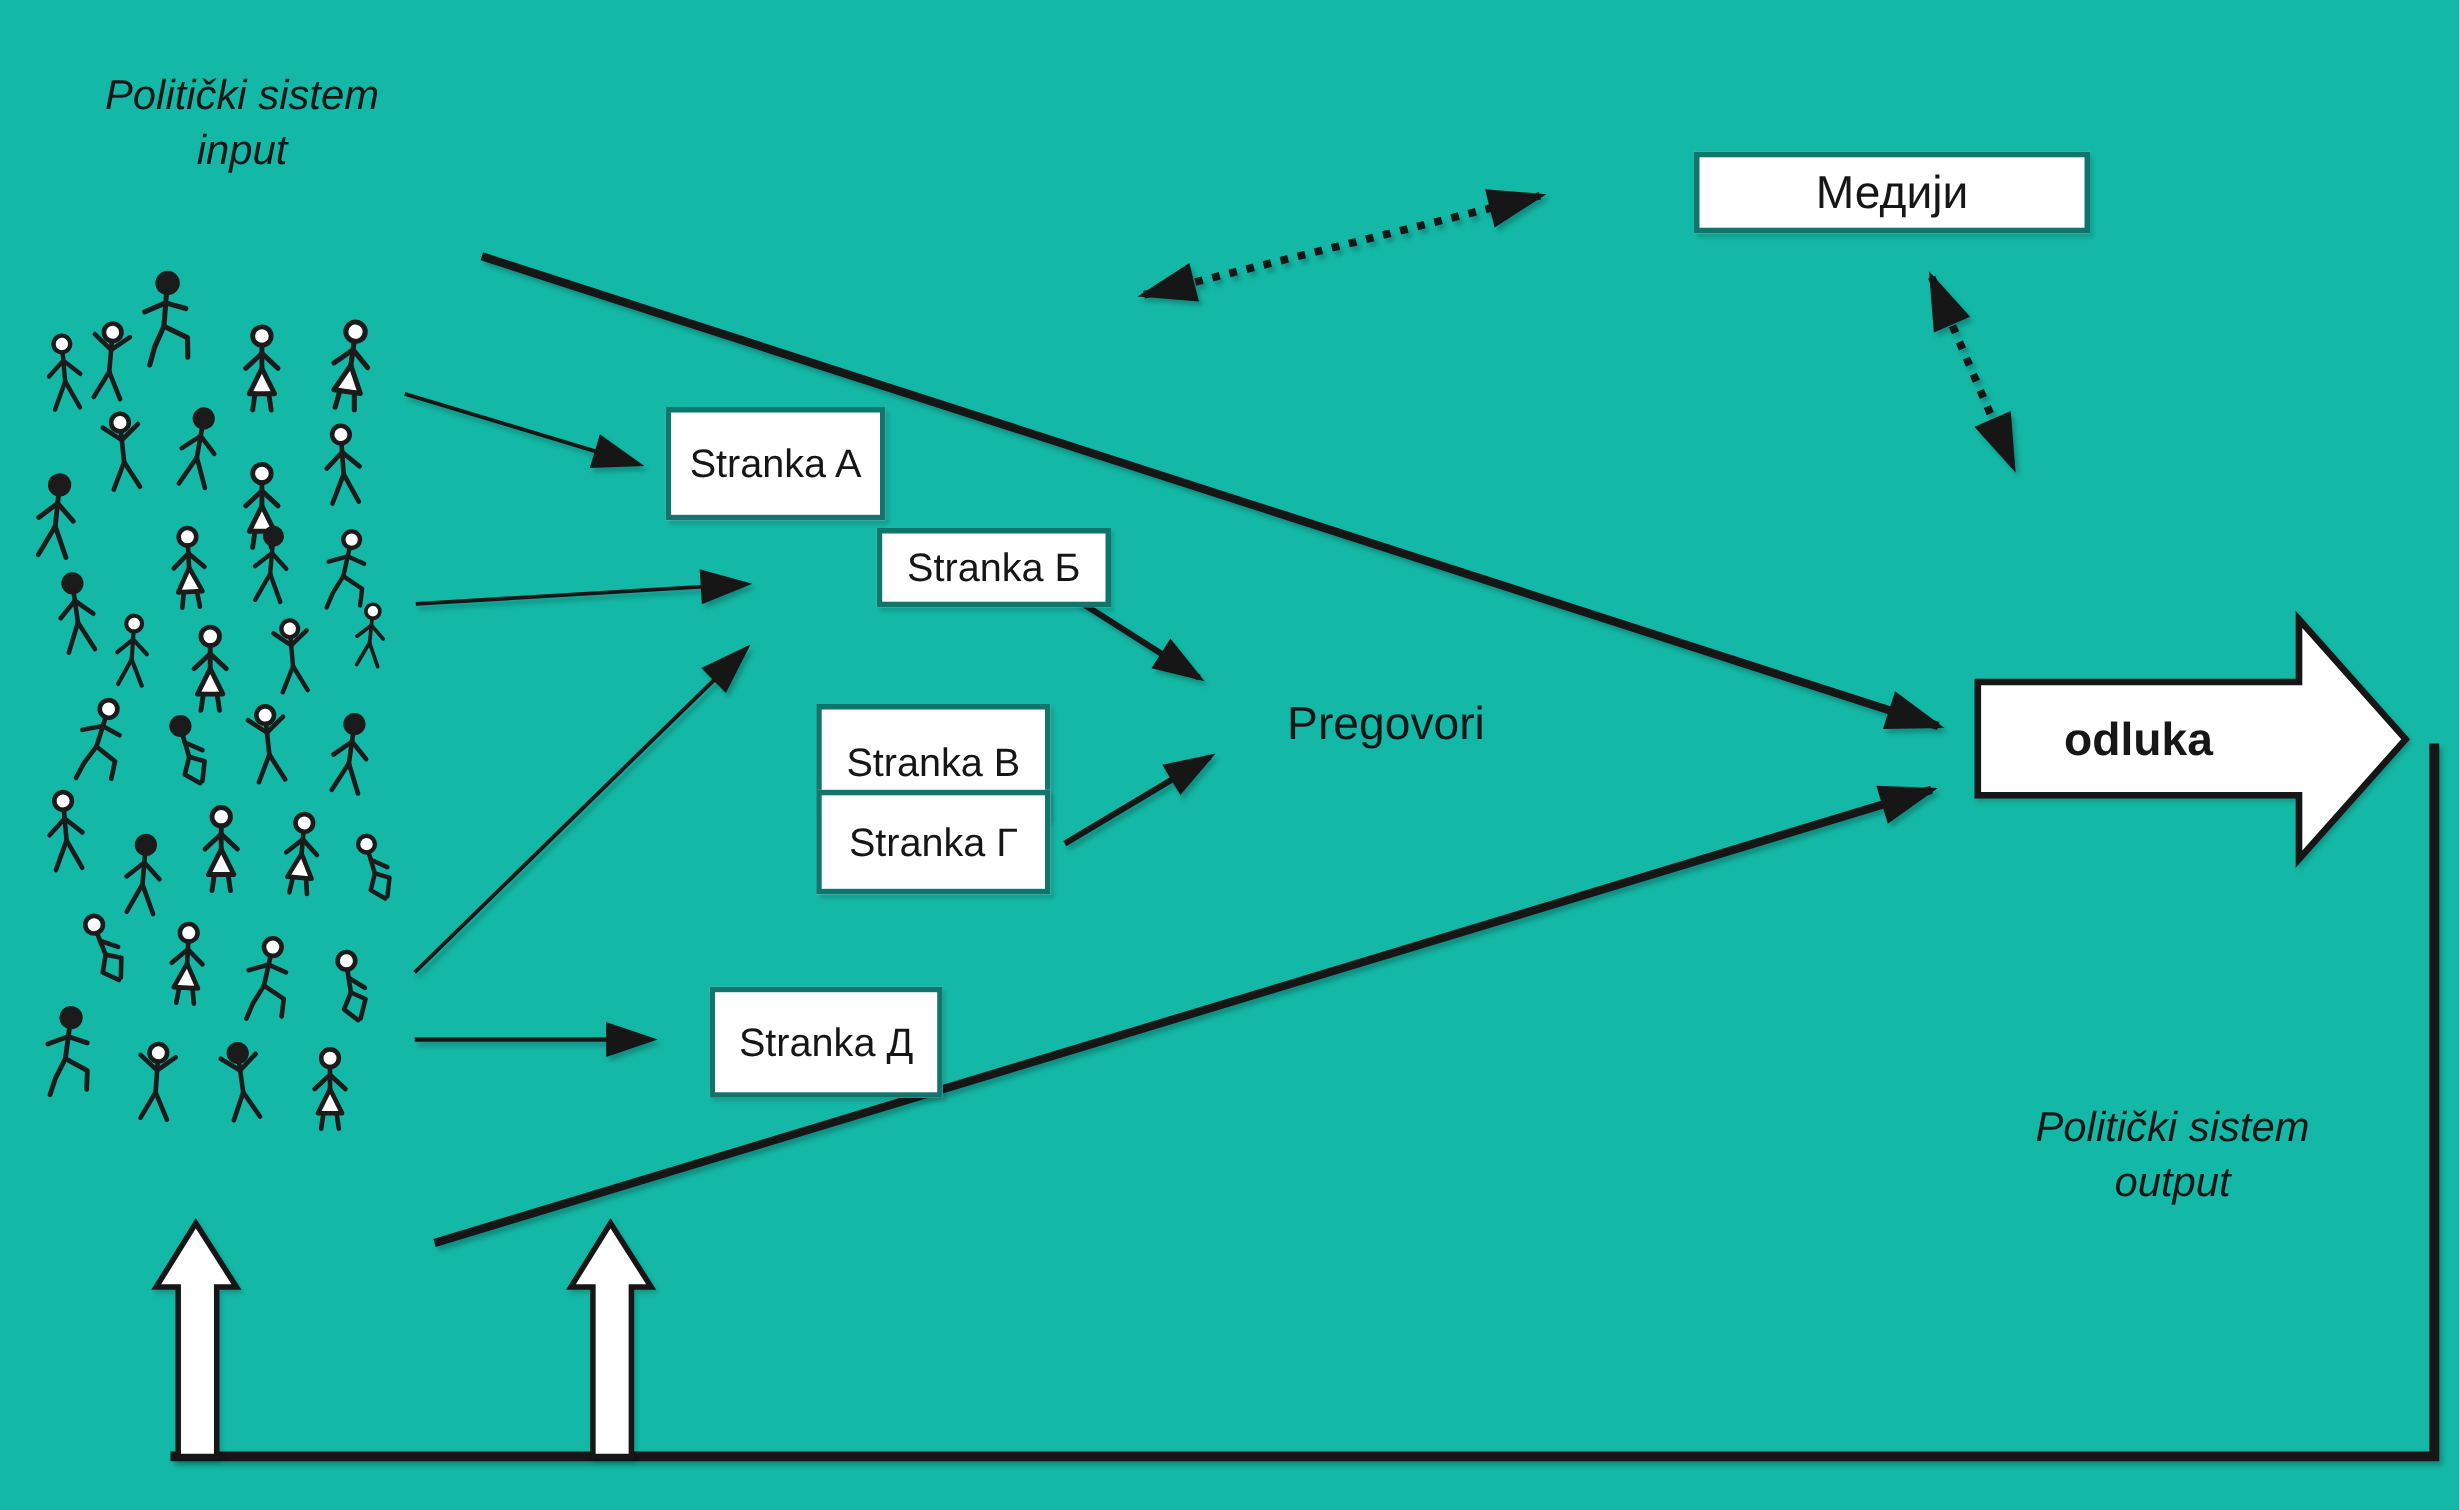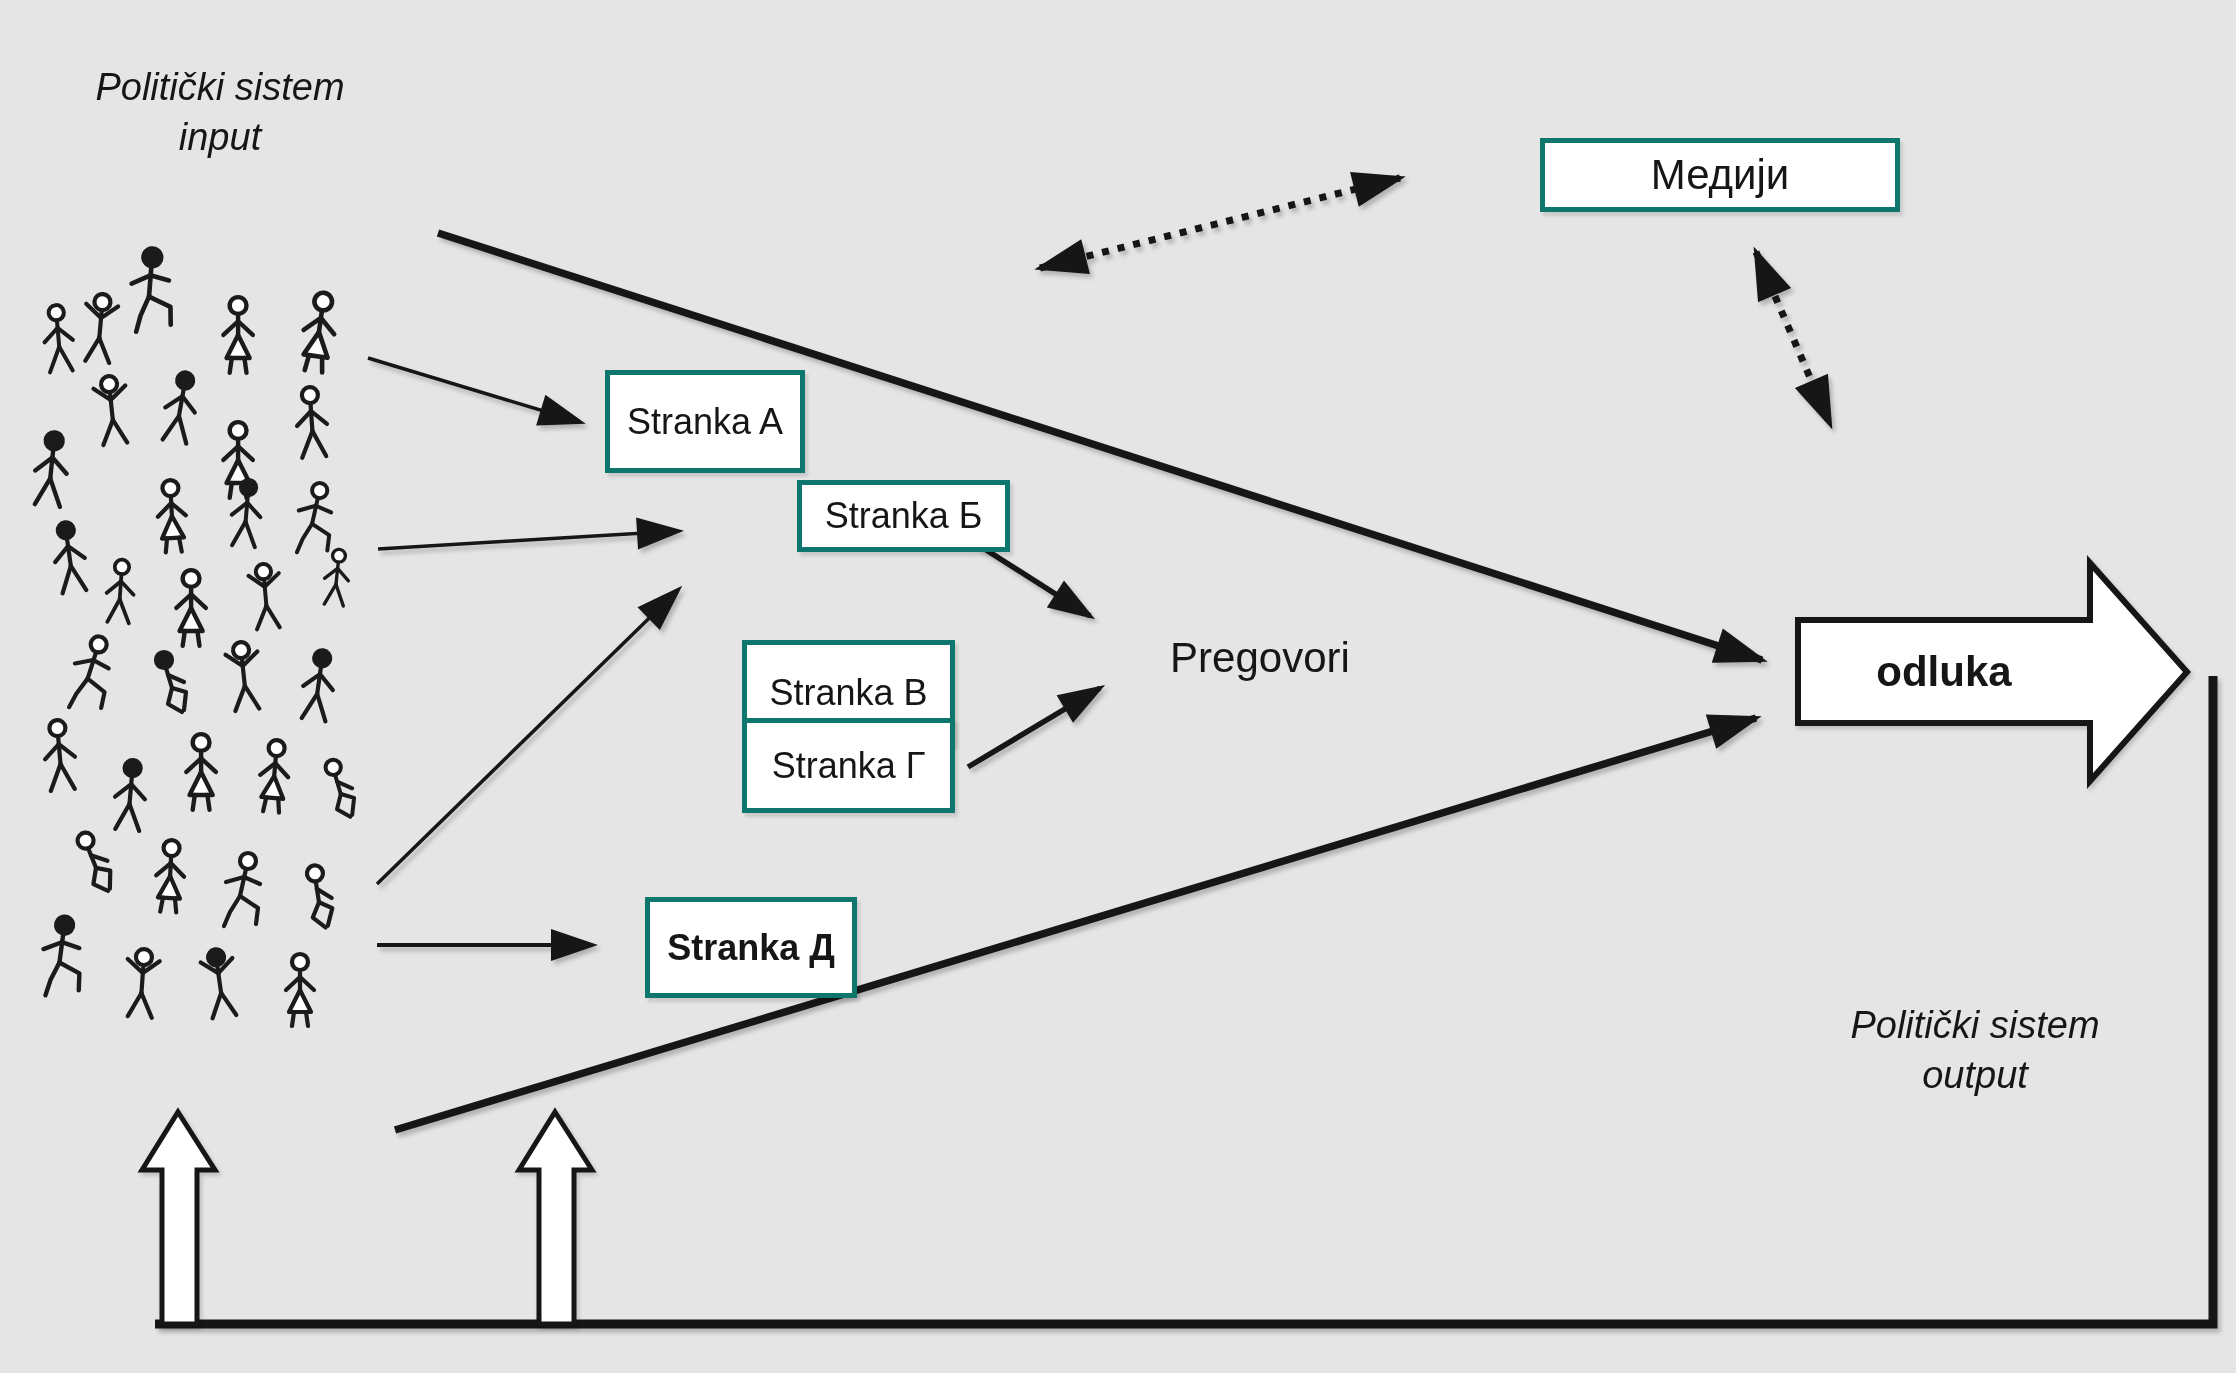--- a/index.html
+++ b/index.html
@@ -1,19 +1,19 @@
 <!DOCTYPE html>
 <html><head>
 <meta charset="utf-8">
 <style>
   html,body{margin:0;padding:0;background:#ffffff;}
   .canvas{
     position:relative;
     width:2236px;height:1373px;
-    background:#e5e5e5;
+    background:#14b8a6;
     font-family:"Liberation Sans", sans-serif;
     color:#161616;
     overflow:hidden;
   }
   #diagram-svg{position:absolute;left:0;top:0;z-index:1;}
   .sh{filter:drop-shadow(3px 4px 2px rgba(0,0,0,0.22));}
   .shl{filter:drop-shadow(2px 3px 2px rgba(0,0,0,0.18));}
 
   .nodebox{
     position:absolute;z-index:2;
@@ -178,21 +178,21 @@
   </div>
   <div class="nodebox" style="left:797px;top:480px;width:203px;height:62px;">
     <span>Stranka Б</span>
   </div>
   <div class="nodebox" style="left:742px;top:600px;width:203px;height:95px;margin-top:40px;">
     <span>Stranka В</span>
   </div>
   <div class="nodebox" style="left:742px;top:718px;width:203px;height:85px;">
     <span>Stranka Г</span>
   </div>
-  <div class="nodebox" style="left:645px;top:897px;width:202px;height:91px;font-weight:bold;">
+  <div class="nodebox" style="left:645px;top:897px;width:202px;height:91px;">
     <span>Stranka Д</span>
   </div>
 
   <div class="floating-label" id="pregovori-label" style="left:1150px;top:630px;width:220px;height:56px;">
     <span>Pregovori</span>
   </div>
   <div class="floating-label" id="odluka-label" style="left:1798px;top:620px;width:292px;height:103px;">
     <span>odluka</span>
   </div>
 

